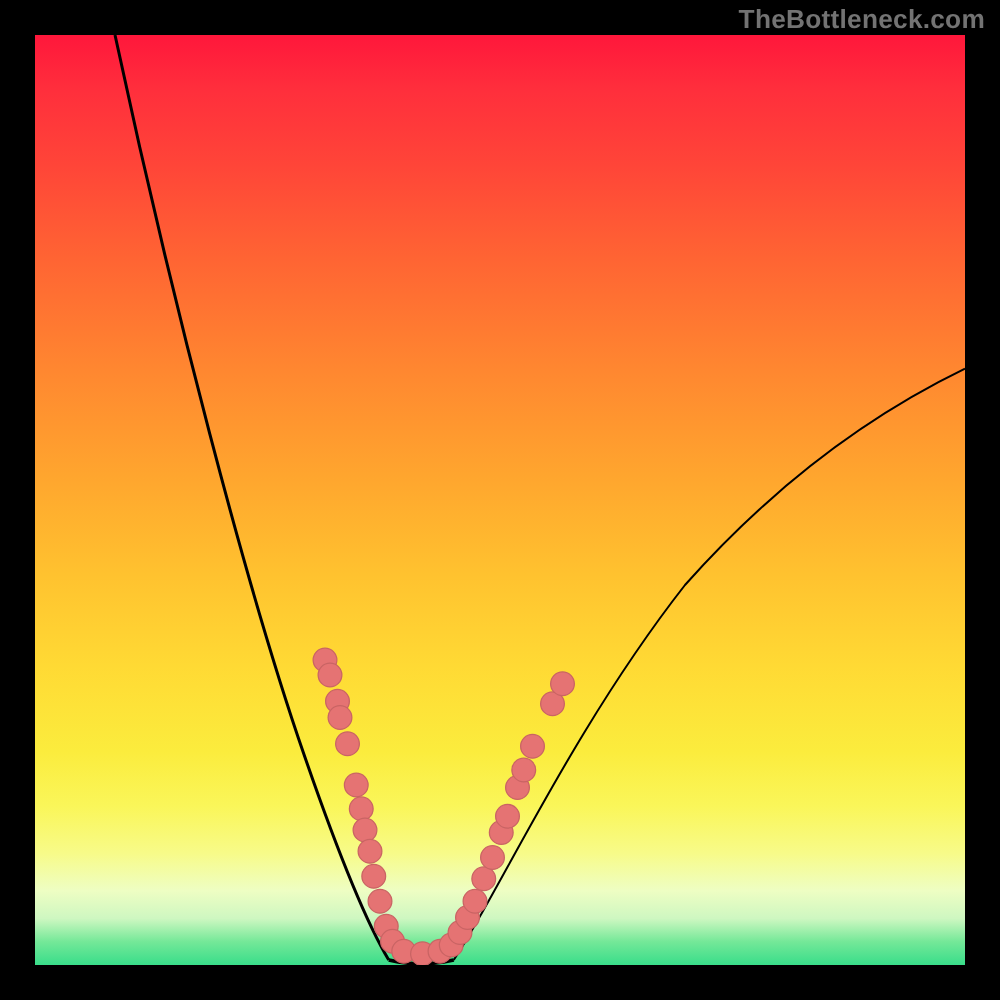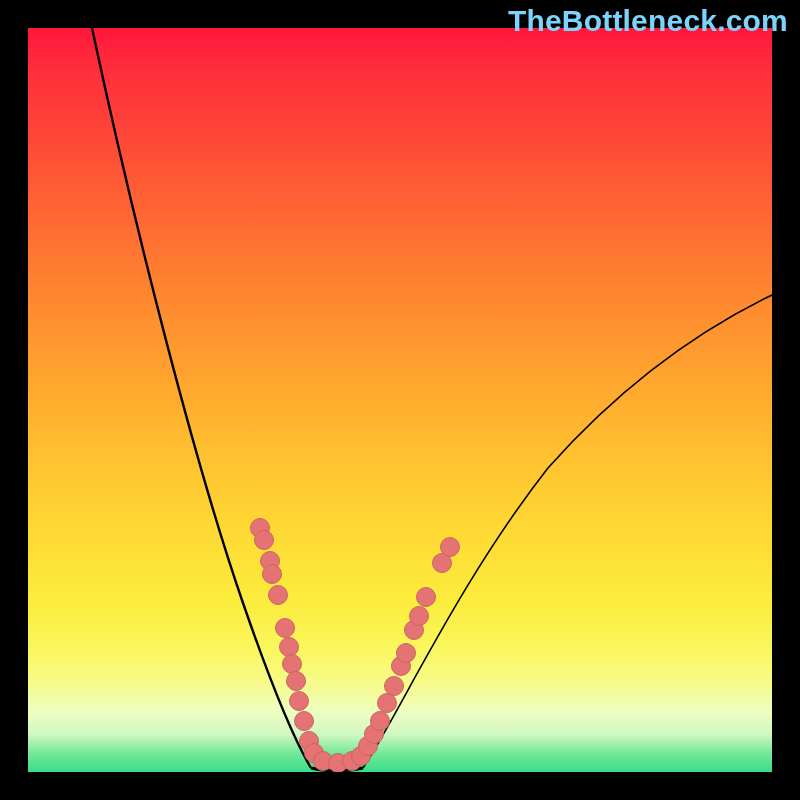--- a/index.html
+++ b/index.html
@@ -33,23 +33,23 @@
       #cef7c1 95%,
       #74e898 97.5%,
       #39dd8a 100%
     );
   }
   .watermark {
     position: absolute;
     top: 4px;
     right: 12px;
     font-family: Arial, Helvetica, sans-serif;
-    font-size: 30px;
+    font-size: 21px;
     font-weight: 600;
-    color: #7dd3fc;
+    color: #737373;
     letter-spacing: 0.2px;
   }
   svg.curve {
     position: absolute;
     left: 0;
     top: 0;
     width: 744px;
     height: 744px;
   }
   .curve path {

